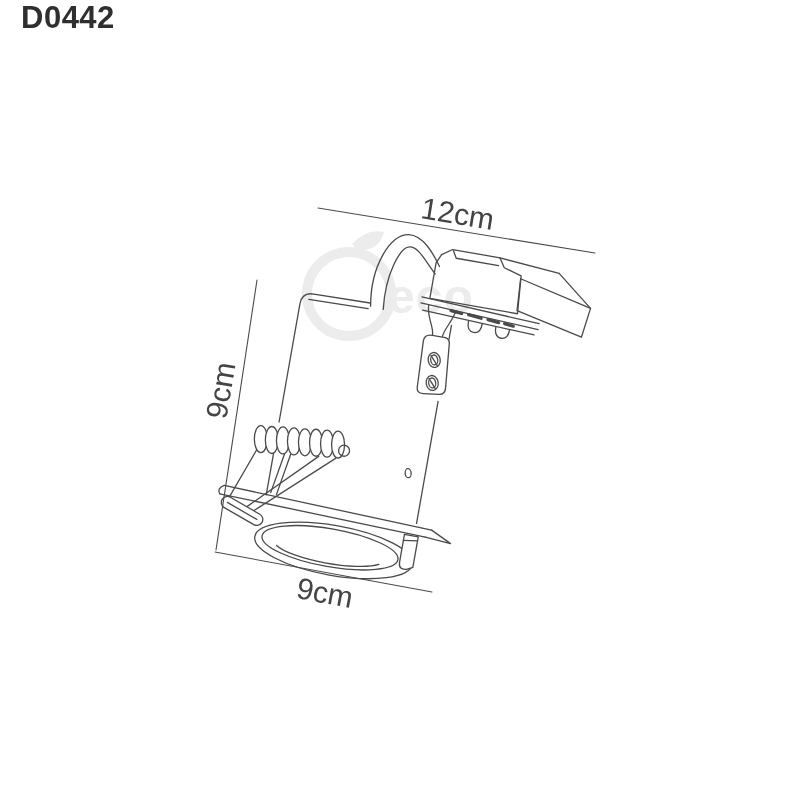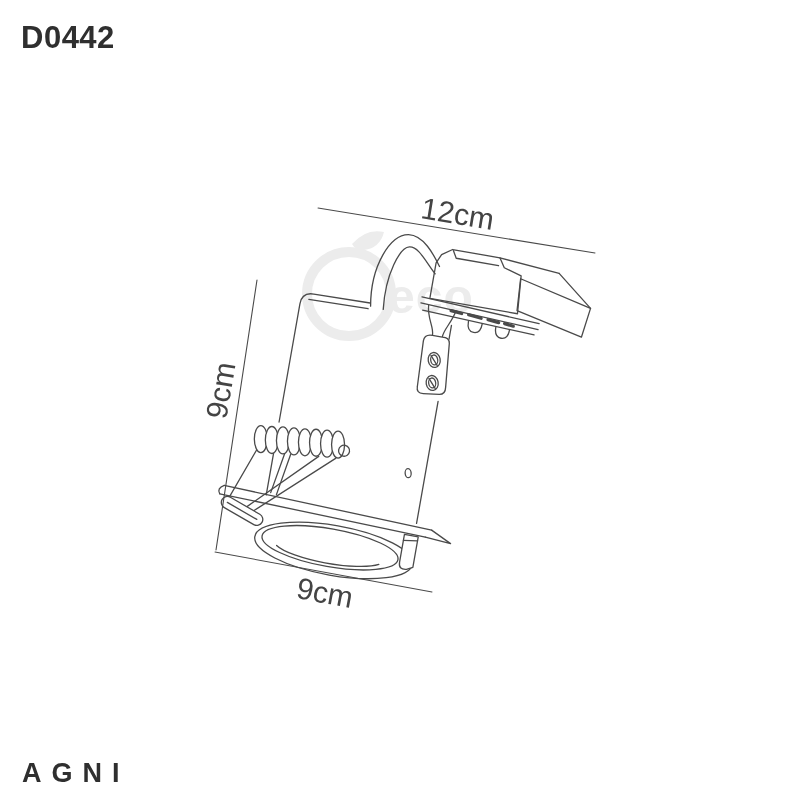--- a/index.html
+++ b/index.html
@@ -6,21 +6,21 @@
     --line:#4a4a4a; --text:#2f2f2f; --dimension_text:#444444;
     --watermark:#ececec; --background:#ffffff;
   }
   html,body{margin:0;padding:0;background:var(--background);}
   .page{
     position:relative; width:800px; height:803px; overflow:hidden;
     background:var(--background);
     font-family:"Liberation Sans", sans-serif;
   }
   .product-code{
-    position:absolute; left:21px; top:20px;
+    position:absolute; left:21px; top:0;
     font-size:31px; font-weight:600; letter-spacing:0.5px;
     color:var(--text);
   }
   .brand{
     position:absolute; left:22px; top:758px;
     font-size:27px; font-weight:700; letter-spacing:10px;
     color:var(--text);
   }
   svg.drawing{position:absolute; left:0; top:0;}
   .ln{fill:none; stroke:var(--line); stroke-width:1.3; stroke-linecap:round; stroke-linejoin:round;}
@@ -140,14 +140,13 @@
       <text class="dimtxt" transform="translate(456,224) rotate(9.3)" text-anchor="middle">12cm</text>
 
       <line class="dim" x1="257" y1="280" x2="216" y2="550"></line>
       <text class="dimtxt" transform="translate(231,392) rotate(-80.5)" text-anchor="middle">9cm</text>
 
       <line class="dim" x1="215" y1="552" x2="432" y2="592"></line>
       <text class="dimtxt" transform="translate(323,603) rotate(10.5)" text-anchor="middle">9cm</text>
     </g>
   </svg>
 
-  <div class="brand">AGNI</div>
 </div>
 
 </body></html>

